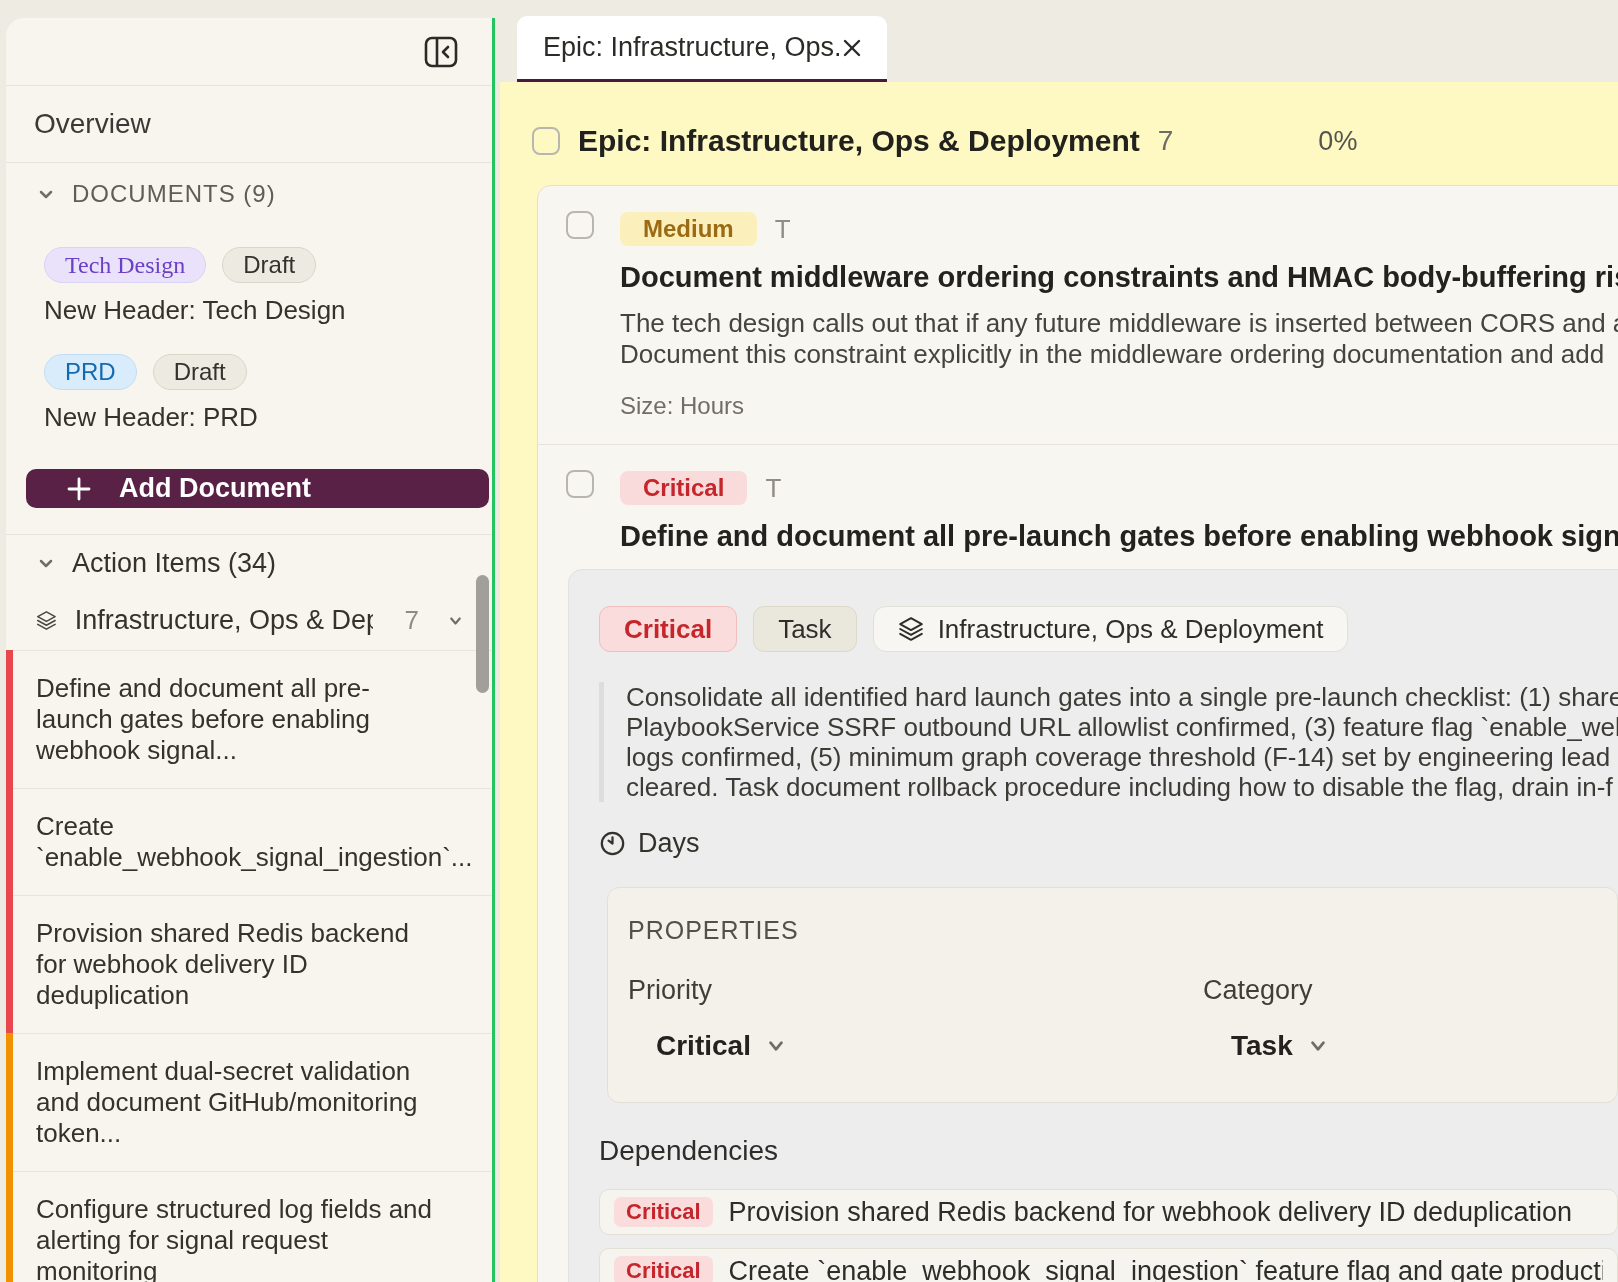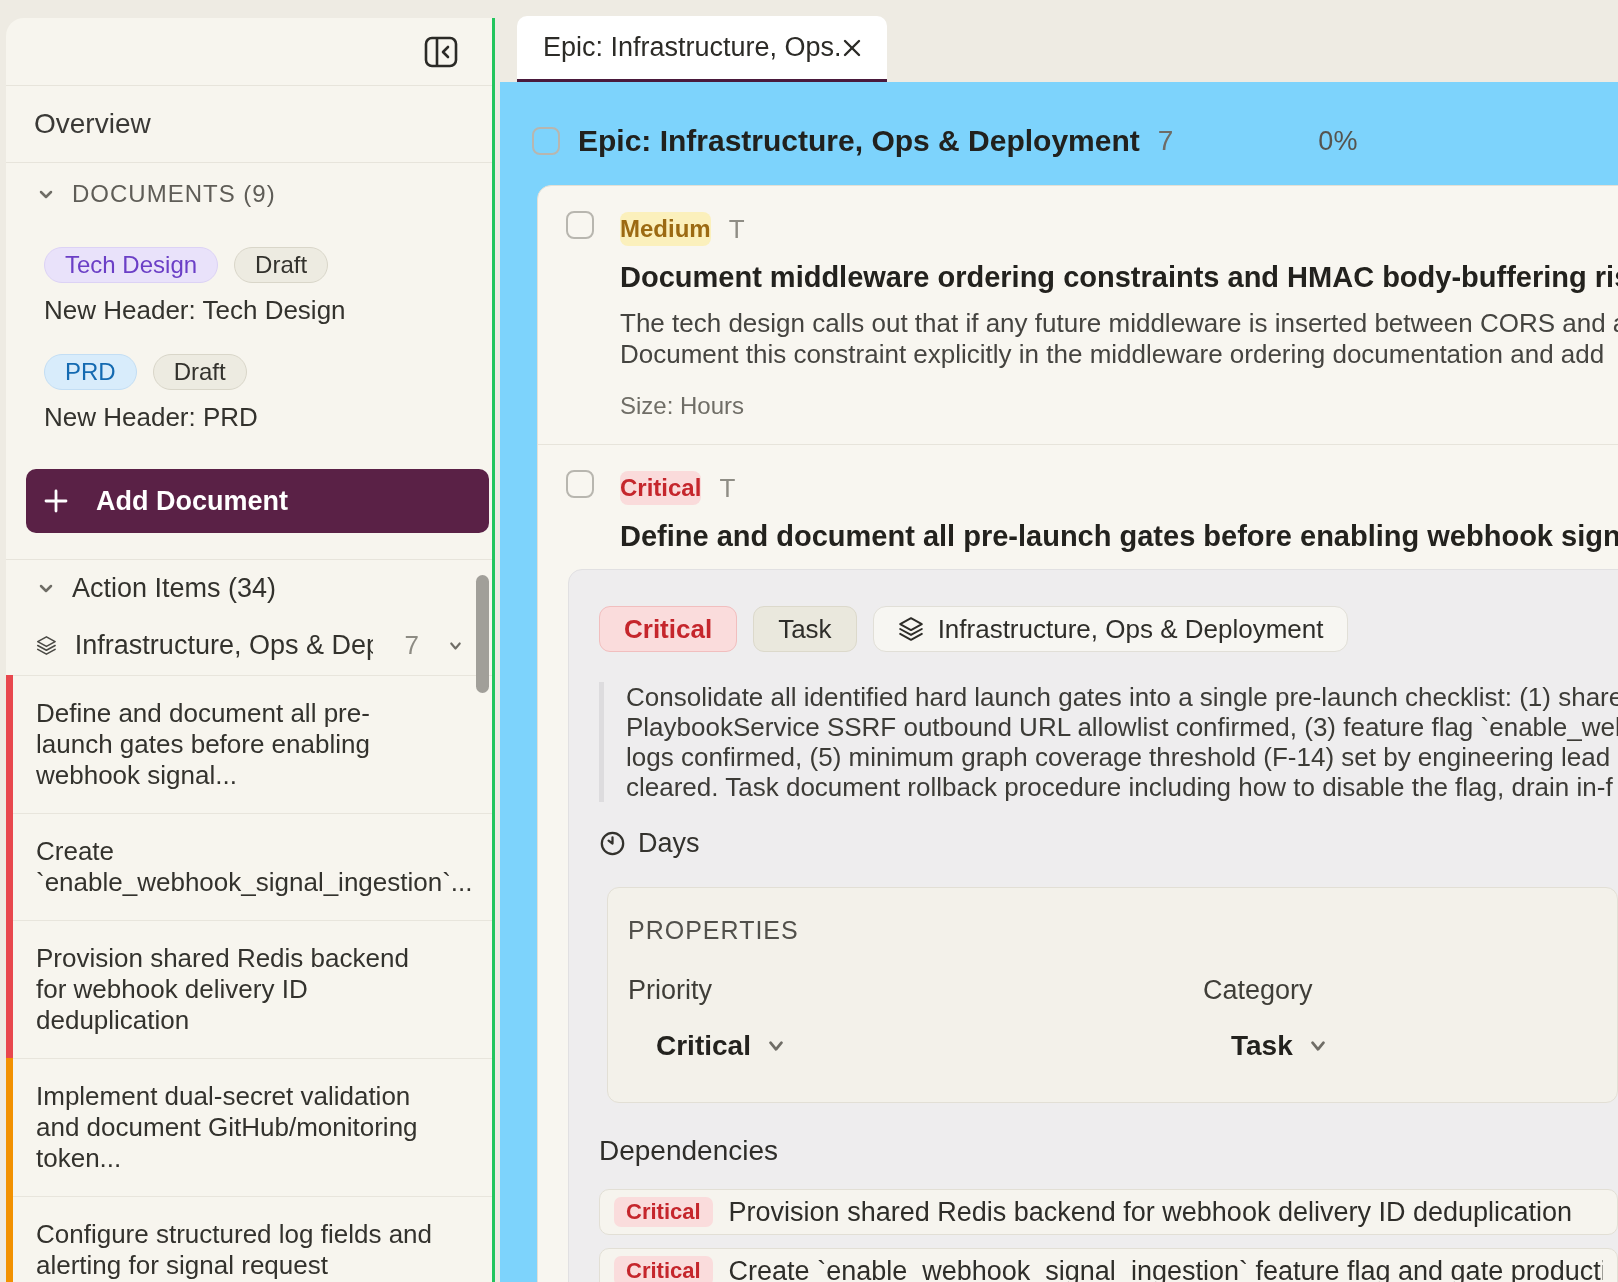--- a/index.html
+++ b/index.html
@@ -17,60 +17,60 @@
   .divider { border-top:1px solid #e7e4db; }
   .sb-row { display:flex; align-items:center; padding:0 0 0 28px; }
   .overview-row { height:76px; font-size:28px; color:#3a3936; }
   .section-hdr { display:flex; align-items:center; gap:16px; padding-left:30px; }
   .docs-hdr { height:62px; font-size:24px; letter-spacing:1px; color:#5f5d57; }
   .chev { stroke:#6f6d66; fill:none; stroke-width:2.5; stroke-linecap:round; stroke-linejoin:round; }
   .doc-item { padding:22px 28px 6px 38px; cursor:pointer; }
   .badge-row { display:flex; gap:16px; align-items:center; margin-bottom:12px; }
   .pill { display:inline-flex; align-items:center; height:36px; padding:0 20px; border-radius:20px;
           font-size:24px; font-weight:500; }
-  .pill-techdesign { color:#6b3fc6; background:#e9e2fa; border:1px solid #dcd2f5; }
+  .pill-techdesign { color:#6b3fc6; background:#e9e2fa; border:1px solid #dcd2f5;font-family:Liberation Serif, serif; }
   .pill-prd { color:#146ab1; background:#d8ecfb; border:1px solid #c3def4; }
   .pill-draft { color:#33322d; background:#edebe1; border:1px solid #d9d6c9; }
   .doc-title { font-size:26px; color:#33322d; }
-  .add-doc { display:flex; align-items:center; gap:26px; margin:30px 0 26px 20px; width:463px; height:64px;
+  .add-doc { display:flex; align-items:center; gap:26px; margin:30px 0 26px 20px; width:463px; height:39px;
              border:none; border-radius:10px; background:#5a2146; color:#fff; font-size:27px; font-weight:600;
-             padding-left:16px; cursor:pointer; font-family:inherit; }
+             padding-left:39px; cursor:pointer; font-family:inherit; }
   .ai-hdr { height:56px; font-size:27px; font-weight:500; color:#33322d; }
   .group-row { display:flex; align-items:center; gap:18px; padding:14px 28px 14px 30px; cursor:pointer; }
   .group-label { font-size:27px; color:#33322d; flex:0 1 auto; white-space:nowrap; overflow:hidden; }
   .group-count { font-size:26px; color:#8d8b83; margin-left:14px; }
   .group-chev { margin-left:10px; }
   .ai-item { position:relative; padding:22px 50px 22px 30px; font-size:26px; line-height:31px; color:#33322d;
              border-top:1px solid #e8e5dc; cursor:pointer; }
   .ai-accent { position:absolute; left:0; top:-1px; bottom:0; width:7px; }
   .sb-thumb { position:absolute; right:3px; top:557px; width:13px; height:118px; border-radius:7px;
               background:#a19f99; }
 
   
   .main { position:absolute; left:500px; top:0; right:0; bottom:0; }
   .tabstrip { height:82px; position:relative; background:#eeebe3; }
   .tab { position:absolute; left:17px; top:16px; width:370px; height:66px; background:#ffffff;
          border-radius:10px 10px 0 0; border-bottom:3px solid #4a1a3c; display:flex; align-items:center;
          padding:0 22px 0 26px; cursor:pointer; }
   .tab-title { font-size:27px; color:#2c2b27; flex:1; white-space:nowrap; overflow:hidden; }
-  .content { position:absolute; left:0; top:82px; right:0; bottom:0; background:#7dd3fc; overflow:hidden; }
+  .content { position:absolute; left:0; top:82px; right:0; bottom:0; background:#fef9c3; overflow:hidden; }
 
   .checkbox { width:28px; height:28px; border:2px solid #b8b6af; border-radius:8px; background:transparent;
               flex:0 0 auto; cursor:pointer; }
   .epic-hdr { display:flex; align-items:center; margin:42px 0 0 32px; }
   .epic-title { font-size:30px; font-weight:700; color:#21211e; margin-left:18px; white-space:nowrap; }
   .epic-count { font-size:28px; color:#6e6c66; margin-left:18px; }
   .epic-pct { font-size:27px; color:#55544e; margin-left:145px; }
 
   .card { margin:27px 0 0 37px; width:1140px; border:1.5px solid #e3e0d6; border-radius:14px;
           background:#f8f6f0; height:1200px; }
   .task-row { display:flex; gap:26px; padding:25px 0 24px 28px; }
   .task-col { flex:1; min-width:0; }
   .meta-row { display:flex; align-items:center; gap:18px; height:36px; margin-bottom:14px; }
-  .badge { display:inline-flex; align-items:center; height:34px; padding:0 0; border-radius:8px;
+  .badge { display:inline-flex; align-items:center; height:34px; padding:0 23px; border-radius:8px;
            font-size:24px; font-weight:600; }
   .badge-medium { background:#fbf0bc; color:#9c6a12; }
   .badge-critical { background:#fadbdb; color:#c5262c; }
   .type-letter { font-size:26px; color:#8f8d85; font-weight:500; }
   .task-title { font-size:29px; font-weight:600; color:#23221e; white-space:nowrap; overflow:hidden; }
   .task-body { margin-top:14px; font-size:26px; line-height:31px; color:#454440; }
   .task-body div { white-space:nowrap; overflow:hidden; }
   .task-size { margin-top:22px; font-size:24px; color:#6f6d66; }
 
   .detail-panel { margin:16px 27px 0 30px; background:#eeedee; border:1px solid #e1e0e2; border-radius:14px;

